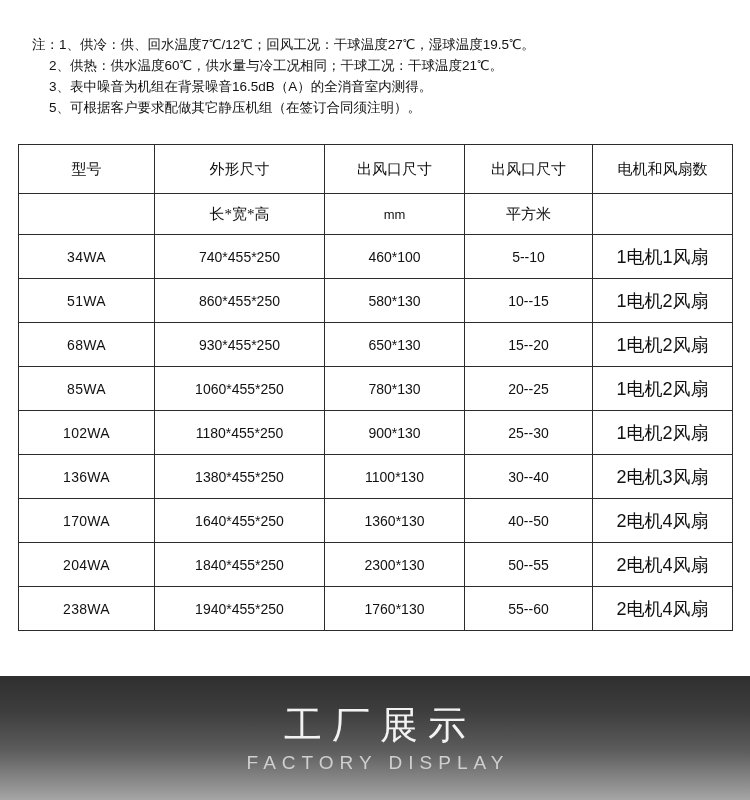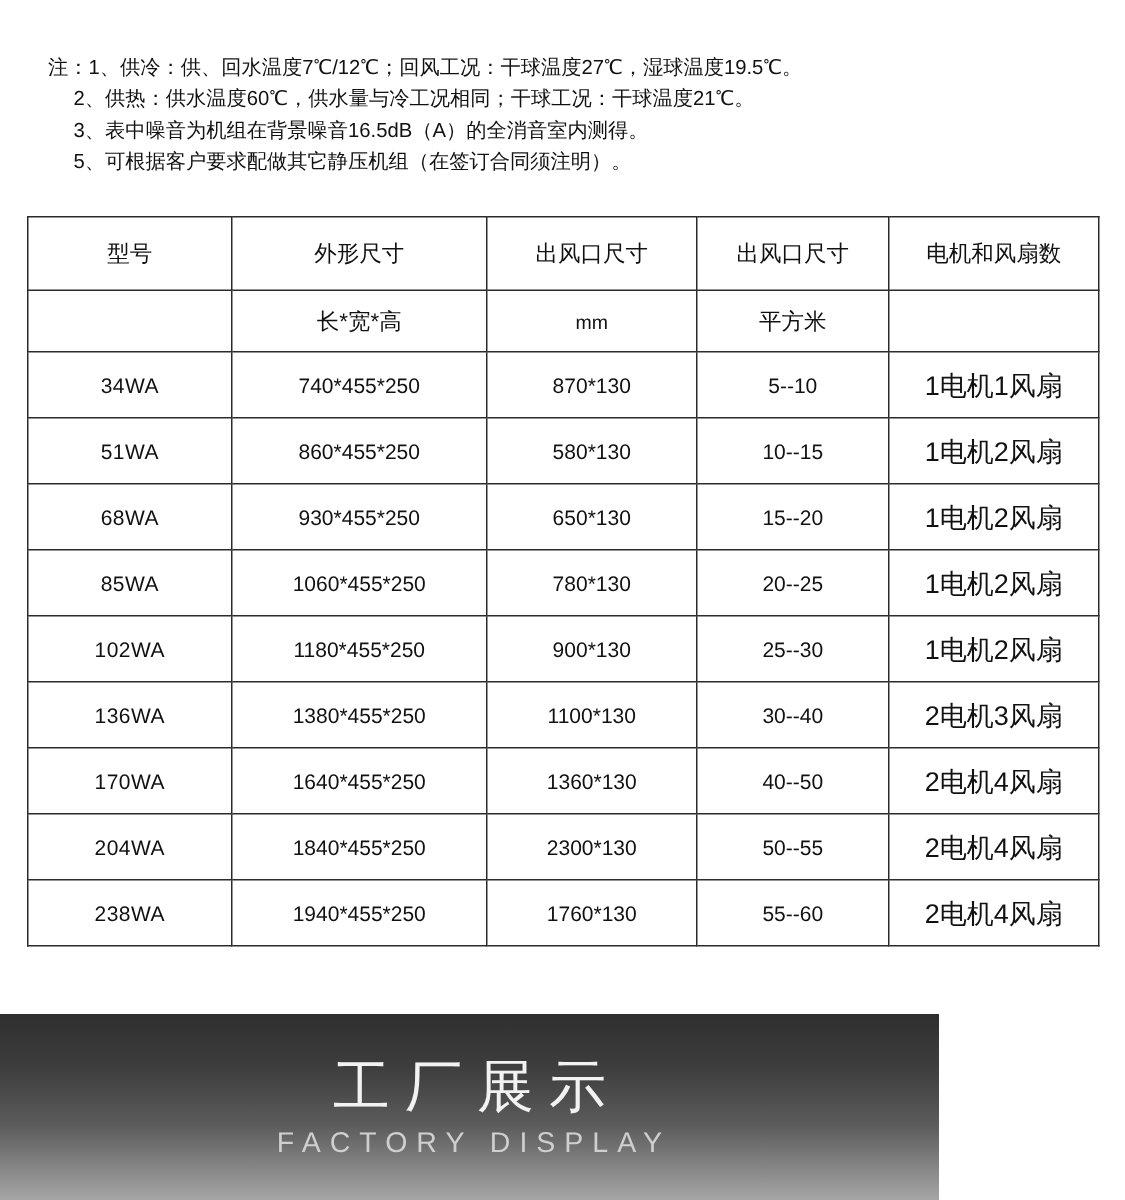--- a/index.html
+++ b/index.html
@@ -53,20 +53,21 @@
   table.spec thead th {
     height: 46px;
     font-size: 15px;
   }
   table.spec tr.units td {
     height: 38px;
     font-size: 13px;
   }
   table.spec tr.units td.cjg {
     font-size: 15px;
+    font-family: Liberation Serif, serif;
   }
   table.spec tbody td {
     height: 41px;
     font-size: 14px;
   }
   table.spec tbody td.model {
     font-size: 14px;
     letter-spacing: 0.3px;
   }
   table.spec tbody td.motor {
@@ -76,21 +77,21 @@
   .col-dim    { width: 170px; }
   .col-outlet { width: 140px; }
   .col-area   { width: 128px; }
   .col-motor  { width: 140px; }
 
   
   .banner {
     position: absolute;
     left: 0;
     bottom: 0;
-    width: 626px;
+    width: 750px;
     height: 124px;
     background: linear-gradient(to bottom, #2f2f2f 0%, #3d3d3d 28%, #5c5c5c 60%, #8f8f8f 88%, #a6a6a6 100%);
     display: flex;
     flex-direction: column;
     align-items: center;
     justify-content: center;
   }
   .banner-cn {
     font-size: 38px;
     letter-spacing: 10px;
@@ -143,21 +144,21 @@
           <td></td>
           <td class="cjg">长*宽*高</td>
           <td>mm</td>
           <td class="cjg">平方米</td>
           <td></td>
         </tr>
 
         <tr>
           <td class="model">34WA</td>
           <td>740*455*250</td>
-          <td>870*130</td>
+          <td>460*100</td>
           <td>5--10</td>
           <td class="motor">1电机1风扇</td>
         </tr>
         <tr>
           <td class="model">51WA</td>
           <td>860*455*250</td>
           <td>580*130</td>
           <td>10--15</td>
           <td class="motor">1电机2风扇</td>
         </tr>

